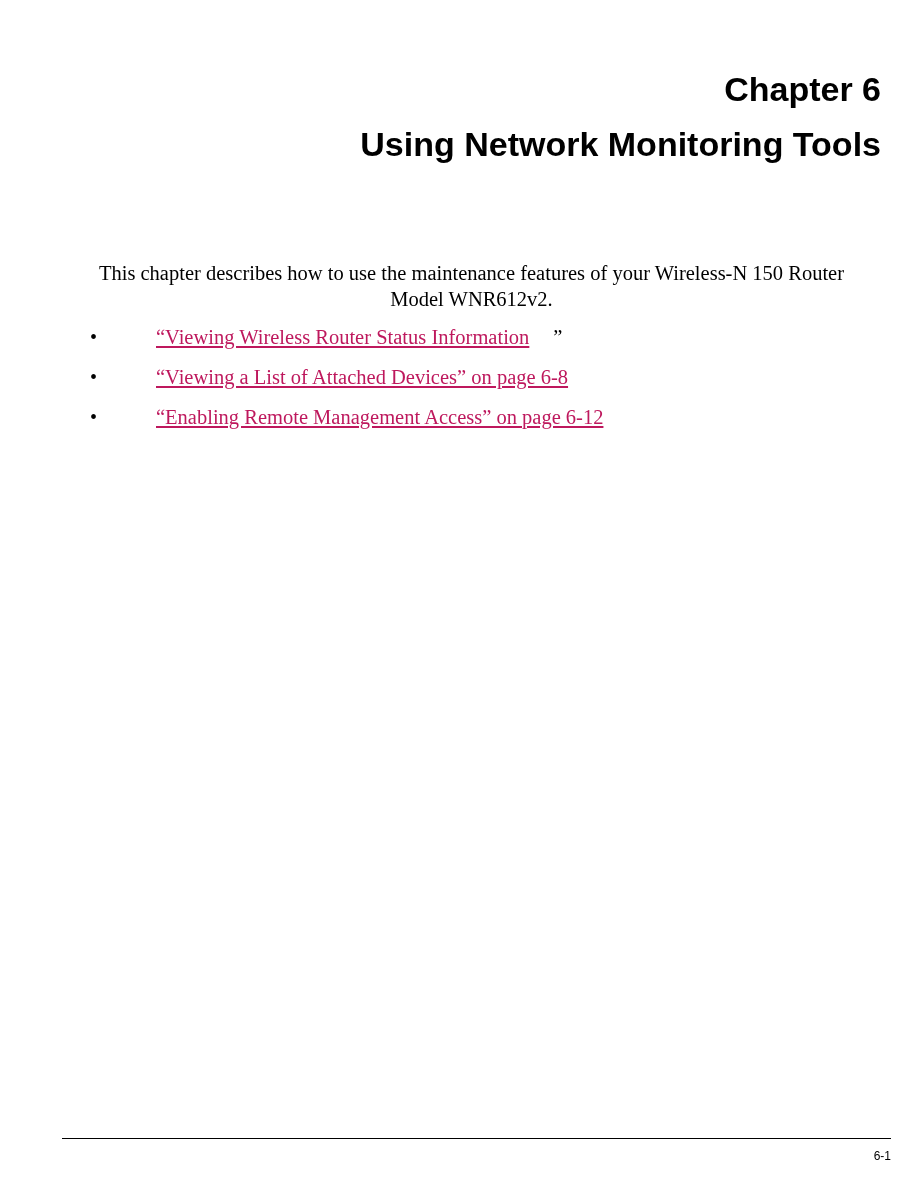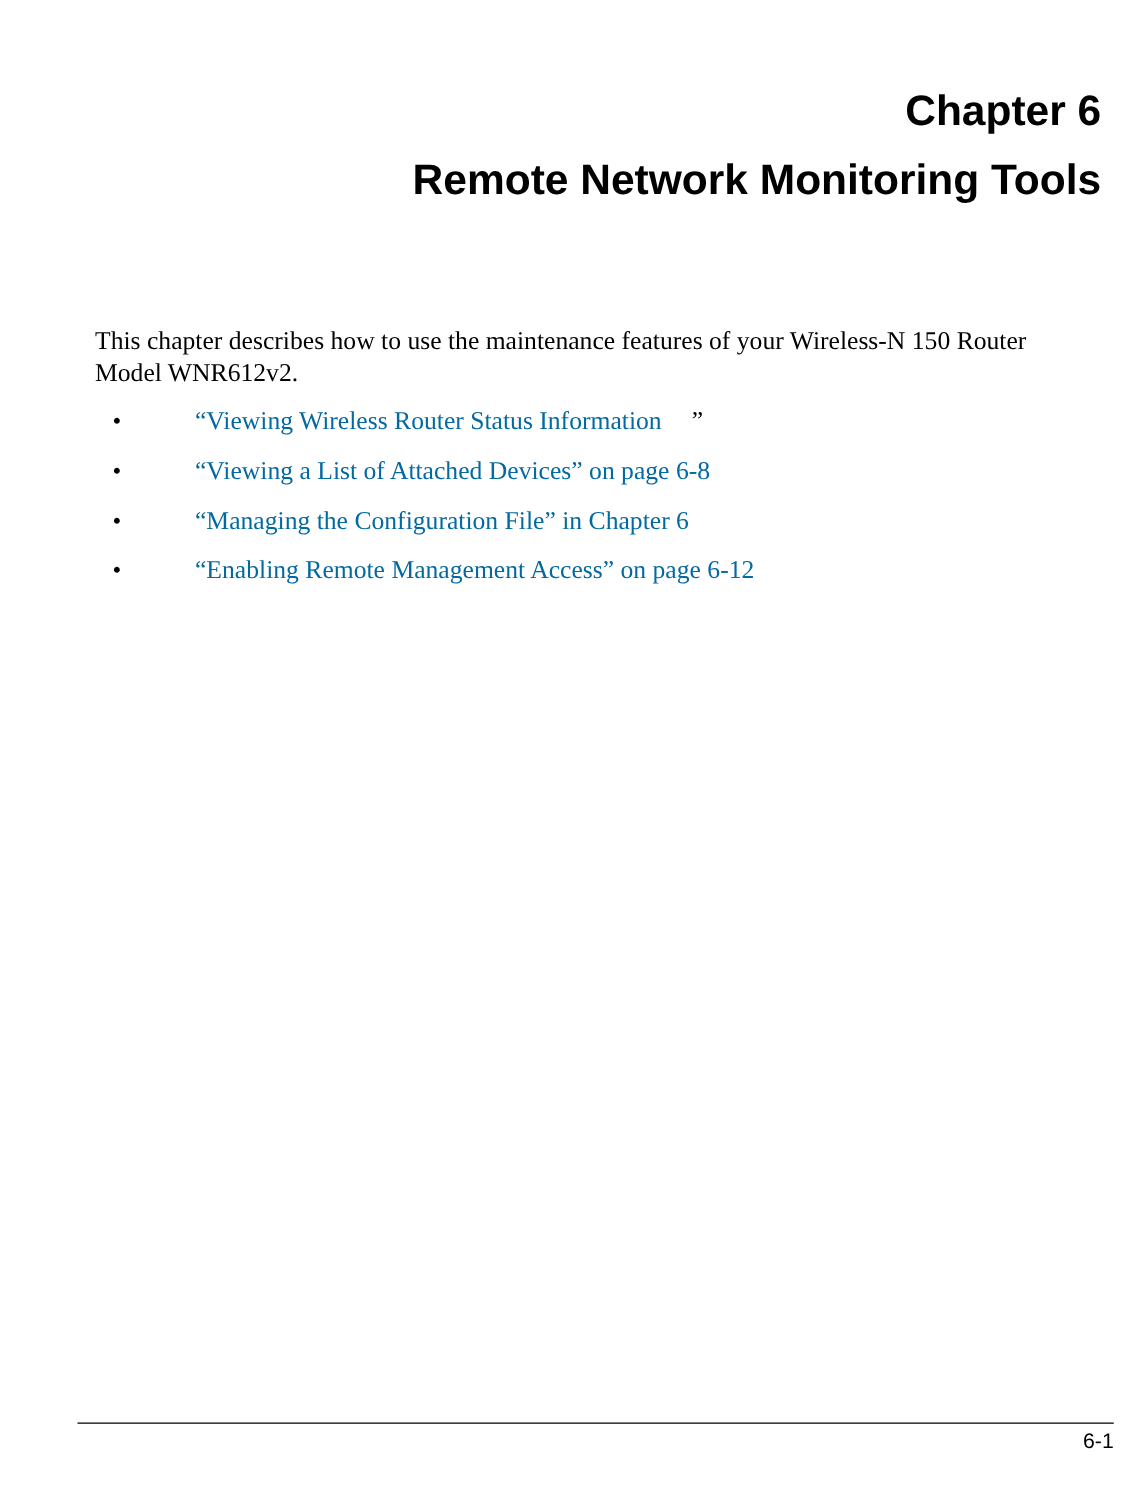--- a/index.html
+++ b/index.html
@@ -29,20 +29,21 @@
       margin-top: 10px;
     }
     .body-text {
       font-size: 20.5px;
       line-height: 1.25;
       margin-top: 96px;
       padding-right: 12px;
     }
     .para {
       margin-bottom: 10px;
+      text-align: center;
     }
     ul.toc {
       list-style: none;
       padding: 0;
       margin-top: 2px;
     }
     ul.toc li {
       font-size: 20.5px;
       line-height: 1.35;
       padding-left: 32px;
@@ -50,68 +51,66 @@
       margin-bottom: 1px;
     }
     ul.toc li::before {
       content: "•";
       position: absolute;
       left: 2px;
       top: 0;
       font-size: 20px;
     }
     .link {
-      color: #0369a1;
+      color: #be185d;
+      text-decoration: underline;
     }
     .footer-rule {
       position: absolute;
       left: 14px;
       right: 10px;
       bottom: 78px;
       border-top: 1.2px solid #000;
     }
     .page-num {
       position: absolute;
       right: 10px;
       bottom: 54px;
       font-family: Arial, Helvetica, sans-serif;
-      font-size: 17px;
+      font-size: 12px;
     }
     .version {
       position: absolute;
       bottom: 18px;
       width: 100%;
       left: 0;
       text-align: center;
       font-family: Arial, Helvetica, sans-serif;
       font-style: italic;
       font-size: 18px;
     }
   </style>
 </head>
 <body>
 
 <div class="page">
 
   <div class="chapter-heading">
     <div>Chapter 6</div>
-    <div>Remote Network Monitoring Tools</div>
+    <div>Using Network Monitoring Tools</div>
   </div>
 
   <div class="body-text">
     <p class="para">This chapter describes how to use the maintenance features of your Wireless-N 150 Router Model WNR612v2.</p>
     <ul class="toc">
       <li>
         <span></span><span class="link">“Viewing Wireless Router Status Information</span><span>”</span>
       </li>
       <li>
         <span></span><span class="link">“Viewing a List of Attached Devices” on page 6-8</span><span></span>
-      </li>
-      <li>
-        <span></span><span class="link">“Managing the Configuration File” in Chapter 6</span><span></span>
       </li>
       <li>
         <span></span><span class="link">“Enabling Remote Management Access” on page 6-12</span><span></span>
       </li>
     </ul>
   </div>
 
   <div class="footer-rule"></div>
   <div class="page-num">6-1</div>
 

